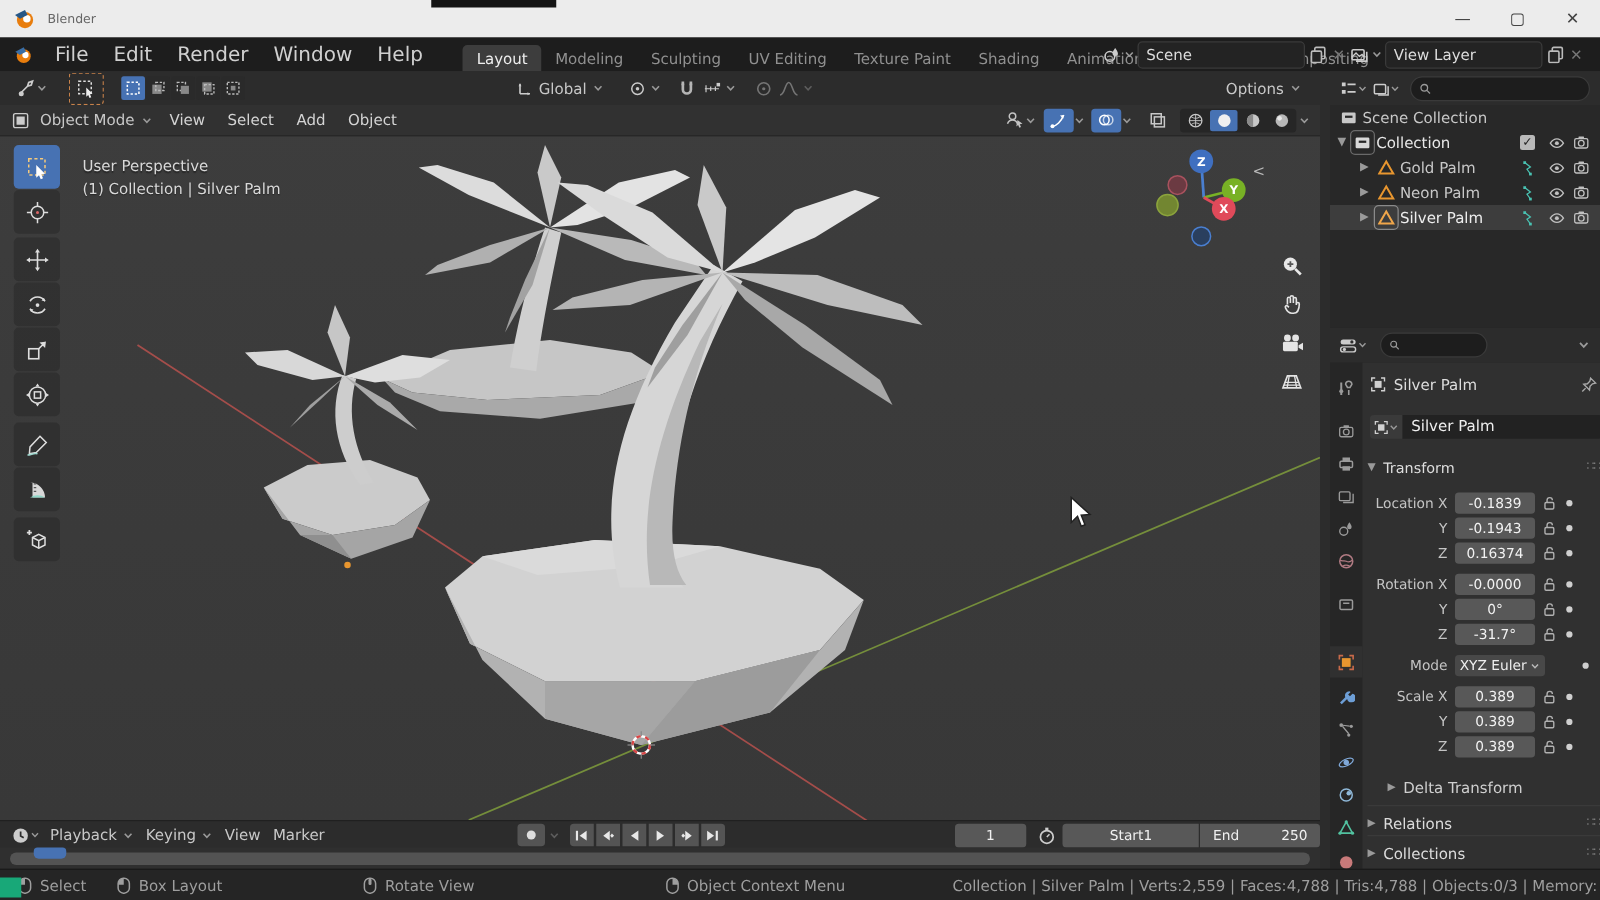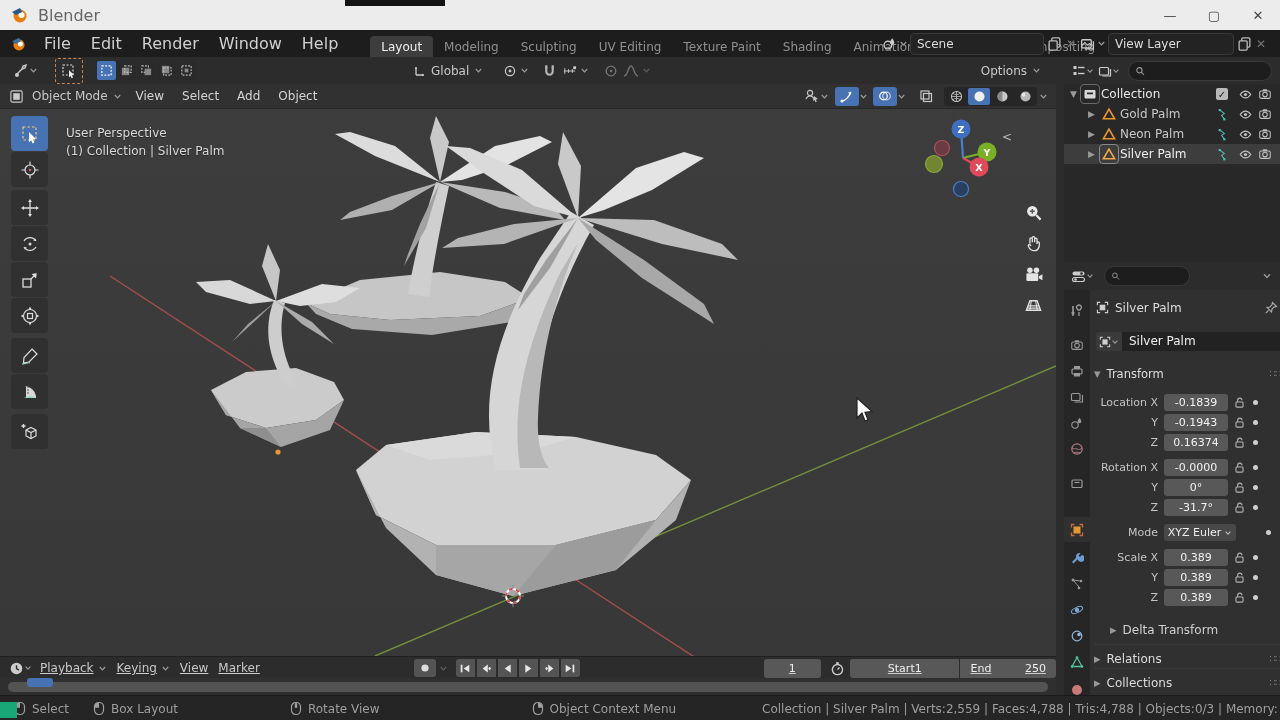--- a/index.html
+++ b/index.html
@@ -6,21 +6,21 @@
   #root{position:relative;width:1280px;height:720px;overflow:hidden;
         font-family:"DejaVu Sans","Liberation Sans",sans-serif;font-size:12px;
         color:#cccccc;background:#2c2c2c;-webkit-font-smoothing:antialiased;}
   .abs{position:absolute;}
   .row{display:flex;align-items:center;}
   .nosel{user-select:none;}
   svg.ic{display:block;}
 
   
   .titlebar{left:0;top:0;width:1280px;height:30px;background:#ececec;color:#555;}
-  .titlebar .t{margin-left:8px;font-size:16px;color:#666;}
+  .titlebar .t{margin-left:8px;font-size:10px;color:#666;}
   .winbtn{width:44px;height:30px;display:flex;align-items:center;justify-content:center;color:#444;font-size:13px;}
   .notch{left:345px;top:0;width:100px;height:6px;background:#141414;}
 
   
   .menubar{left:0;top:30px;width:1280px;height:27px;background:#1d1d1d;display:flex;align-items:center;}
   .menu-item{padding:0 10px;height:27px;display:flex;align-items:center;color:#d0d0d0;font-size:16px;}
   .wtab{padding:0 11px;height:21px;display:flex;align-items:center;border-radius:4px 4px 0 0;color:#909090;font-size:12px;margin-top:6px;}
   .wtab.active{background:#3d3d3d;color:#eee;}
   .idfield{background:#232323;border:1px solid #3a3a3a;border-radius:4px;height:20px;display:flex;align-items:center;color:#ddd;}
 
@@ -71,21 +71,21 @@
   .prow{position:absolute;display:flex;align-items:center;height:19px;width:186px;}
   .plabel{width:68px;text-align:right;color:#c4c4c4;padding-right:6px;font-size:11px;}
   .pfield{width:64px;height:17px;background:#585858;border-radius:3px;color:#f2f2f2;text-align:center;line-height:17px;font-size:11px;}
   .pdrop{width:72px;height:17px;background:#484848;border-radius:3px;color:#eee;font-size:11px;display:flex;align-items:center;justify-content:center;gap:3px;}
   .plock{margin-left:5px;color:#b0b0b0;}
   .pdot{margin-left:7px;width:5px;height:5px;border-radius:50%;background:#cfcfcf;}
   .phead{color:#dedede;font-size:11.5px;}
   .grip{color:#7a7a7a;letter-spacing:-1px;font-size:10px;}
 
   
-  .tl-h{left:0;top:656px;width:1056px;height:22px;background:#2c2c2c;border-top:1px solid #202020;display:flex;align-items:center;text-decoration:underline;}
+  .tl-h{left:0;top:656px;width:1056px;height:22px;background:#2c2c2c;border-top:1px solid #202020;display:flex;align-items:center;}
   .tl-strip{left:0;top:678px;width:1056px;height:17px;background:#2f2f2f;}
   .tl-pill{position:absolute;left:8px;top:4px;width:1040px;height:10px;background:#535353;border-radius:5px;}
   .playhead{position:absolute;left:27px;top:0px;width:26px;height:9px;background:#4772b3;border-radius:3px 3px 4px 4px;}
   .tbn{height:18px;background:#545454;display:flex;align-items:center;justify-content:center;color:#eee;}
   .tfield{background:#585858;border-radius:3px;height:19px;display:flex;align-items:center;color:#f0f0f0;font-size:11px;}
 
   
   .statusbar{left:0;top:695px;width:1280px;height:25px;background:#252525;border-top:1px solid #1a1a1a;color:#9e9e9e;}
   .hint{display:flex;align-items:center;gap:6px;color:#9e9e9e;}
   .greensq{left:0;top:702px;width:17px;height:16px;background:#18a878;}
@@ -391,20 +391,26 @@
     </div>
     <div class="searchbox" style="margin:0 8px 0 6px">
       <svg class="ic" width="12" height="12" style="color:#999;margin-right:4px">
           <use href="#i-search"></use>
         </svg>
       <input value="" style="">
     </div>
   </div>
 
   <div class="abs outliner">
+    <div class="orow" style="padding-left:8px">
+      <svg class="ic" width="14" height="14" style="color:#c8c8c8">
+          <use href="#i-coll"></use>
+        </svg>
+      <span class="nm">Scene Collection</span>
+    </div>
     <div class="orow" style="padding-left:6px">
       <span style="color:#9a9a9a;font-size:9px">▼</span>
       <svg class="ic" width="14" height="14" style="color:#d8d8d8;margin-left:6px;outline:1px solid #6a6a6a;outline-offset:2px;border-radius:1px">
           <use href="#i-coll"></use>
         </svg>
       <span class="nm" style="color:#e8e8e8">Collection</span>
       <span class="chk">✓</span>
       <svg class="ic" width="15" height="15" style="color:#c0c0c0;margin:0 5px 0 10px">
           <use href="#i-eye"></use>
         </svg>

